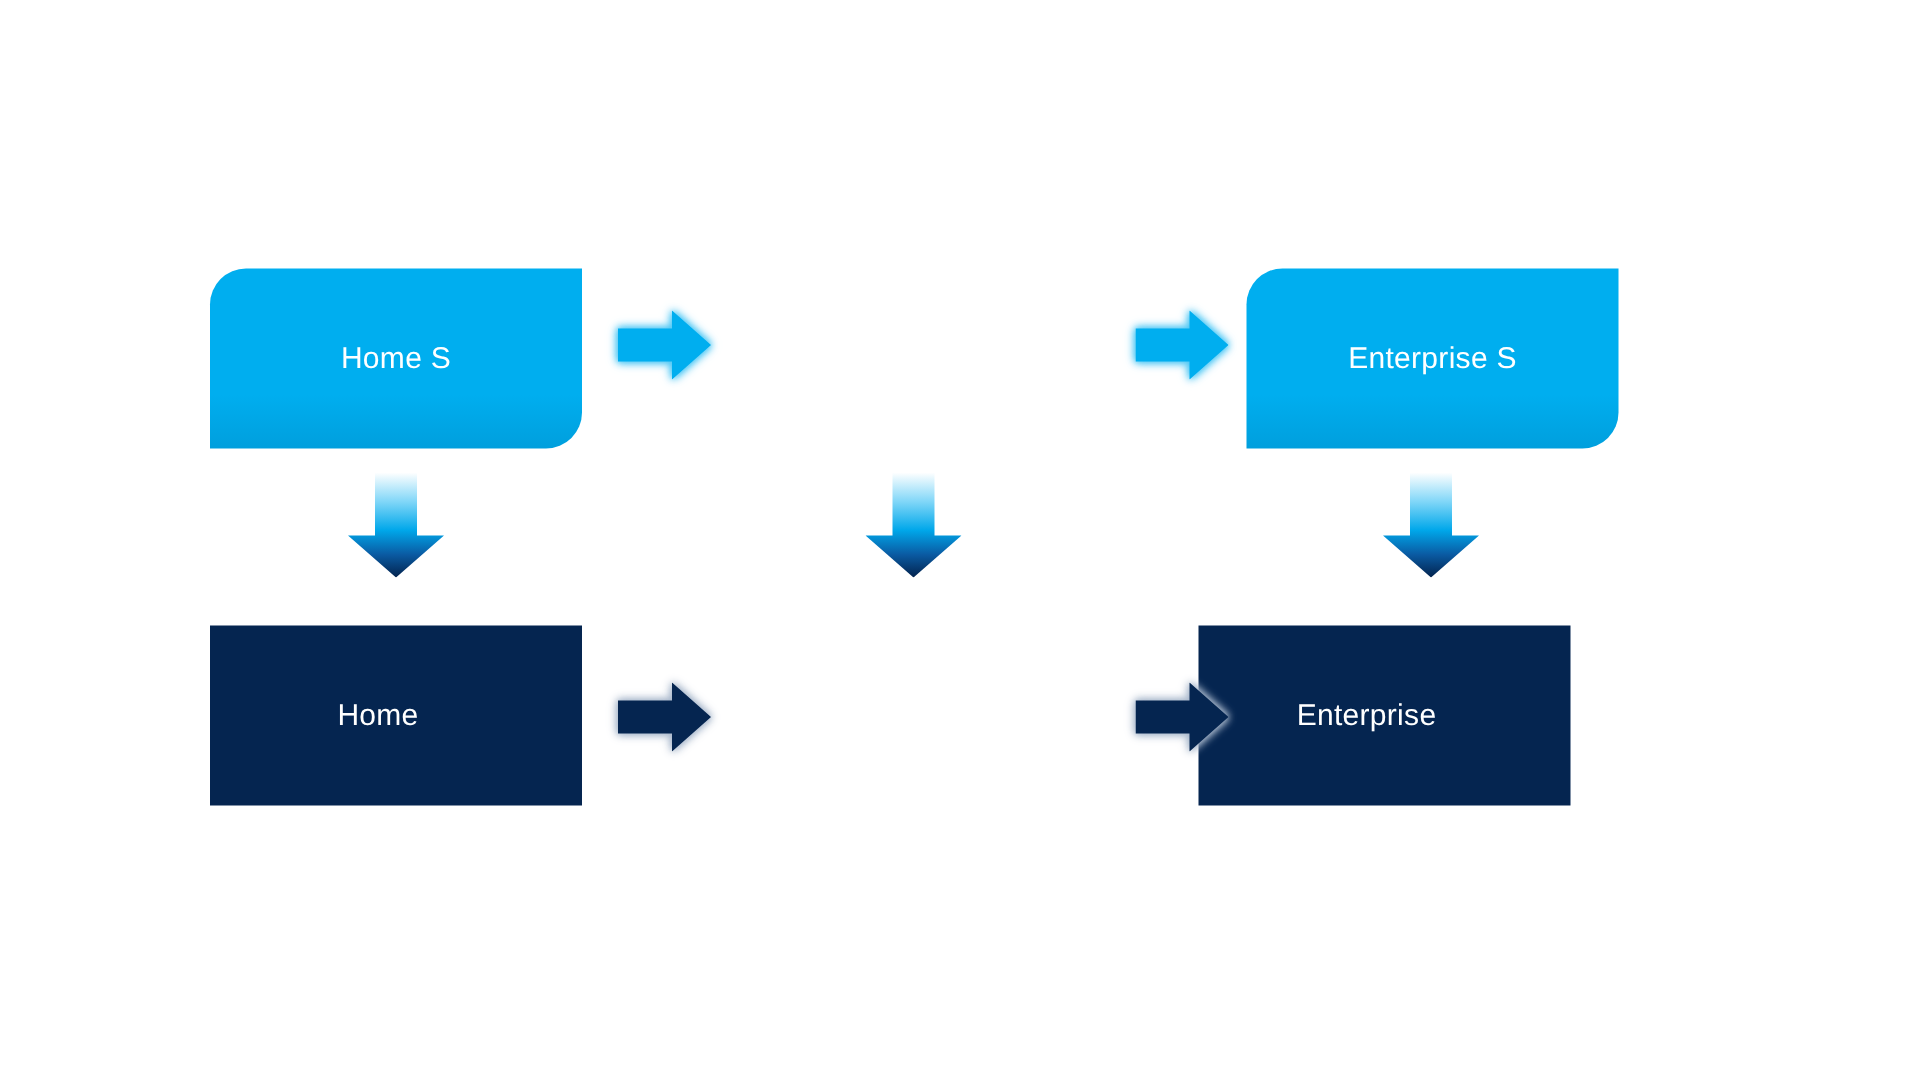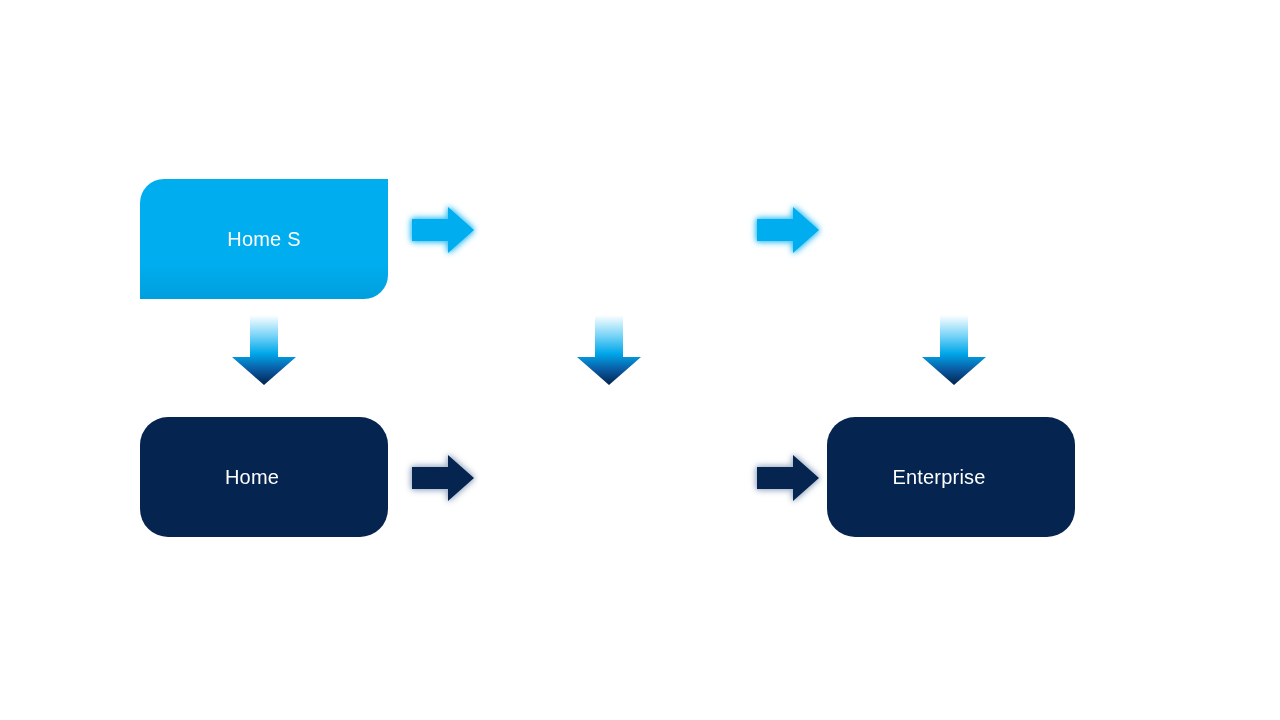--- a/index.html
+++ b/index.html
@@ -31,21 +31,20 @@
     top: 179px;
     background: linear-gradient(180deg,
       var(--light-blue) 0%,
       var(--light-blue) 70%,
       var(--light-blue-dark) 100%);
     border-radius: 24px 0 24px 0;
   }
   .box.bottom {
     top: 417px;
     background: var(--dark-navy);
-    border-radius: 28px;
   }
   .box.bottom .box-label {
     transform: translateX(-12px);
   }
   .arrow {
     position: absolute;
     display: block;
   }
   .arrow-right.row-top { top: 207px; }
   .arrow-right.row-bottom { top: 455px; }
@@ -72,20 +71,23 @@
         <stop offset="0.55" style="stop-color:var(--down-grad-mid)"></stop>
         <stop offset="0.78" style="stop-color:var(--down-grad-deep)"></stop>
         <stop offset="1" style="stop-color:var(--down-grad-bottom)"></stop>
       </linearGradient>
     </defs>
   </svg>
 
   <div class="box top" style="left:140px">
     <span class="box-label">Home S</span>
   </div>
+  <div class="box top" style="left:831px">
+    <span class="box-label">Enterprise S</span>
+  </div>
 
   <svg class="arrow arrow-right row-top glow-light" style="left:412px" width="62" height="46" viewBox="0 0 62 46">
     <polygon class="fill-light" points="0,12 36,12 36,0 62,23 36,46 36,34 0,34"></polygon>
   </svg>
   <svg class="arrow arrow-right row-top glow-light" style="left:757px" width="62" height="46" viewBox="0 0 62 46">
     <polygon class="fill-light" points="0,12 36,12 36,0 62,23 36,46 36,34 0,34"></polygon>
   </svg>
 
   <svg class="arrow arrow-down" style="left:232px" width="64" height="70" viewBox="0 0 64 70">
     <polygon points="18,0 46,0 46,42 64,42 32,70 0,42 18,42" fill="url(#downGrad)"></polygon>
@@ -93,21 +95,21 @@
   <svg class="arrow arrow-down" style="left:577px" width="64" height="70" viewBox="0 0 64 70">
     <polygon points="18,0 46,0 46,42 64,42 32,70 0,42 18,42" fill="url(#downGrad)"></polygon>
   </svg>
   <svg class="arrow arrow-down" style="left:922px" width="64" height="70" viewBox="0 0 64 70">
     <polygon points="18,0 46,0 46,42 64,42 32,70 0,42 18,42" fill="url(#downGrad)"></polygon>
   </svg>
 
   <div class="box bottom" style="left:140px">
     <span class="box-label">Home</span>
   </div>
-  <div class="box bottom" style="left:827px">
+  <div class="box bottom" style="left:799px">
     <span class="box-label">Enterprise</span>
   </div>
 
   <svg class="arrow arrow-right row-bottom glow-dark" style="left:412px" width="62" height="46" viewBox="0 0 62 46">
     <polygon class="fill-dark" points="0,12 36,12 36,0 62,23 36,46 36,34 0,34"></polygon>
   </svg>
   <svg class="arrow arrow-right row-bottom glow-dark" style="left:757px" width="62" height="46" viewBox="0 0 62 46">
     <polygon class="fill-dark" points="0,12 36,12 36,0 62,23 36,46 36,34 0,34"></polygon>
   </svg>
 

